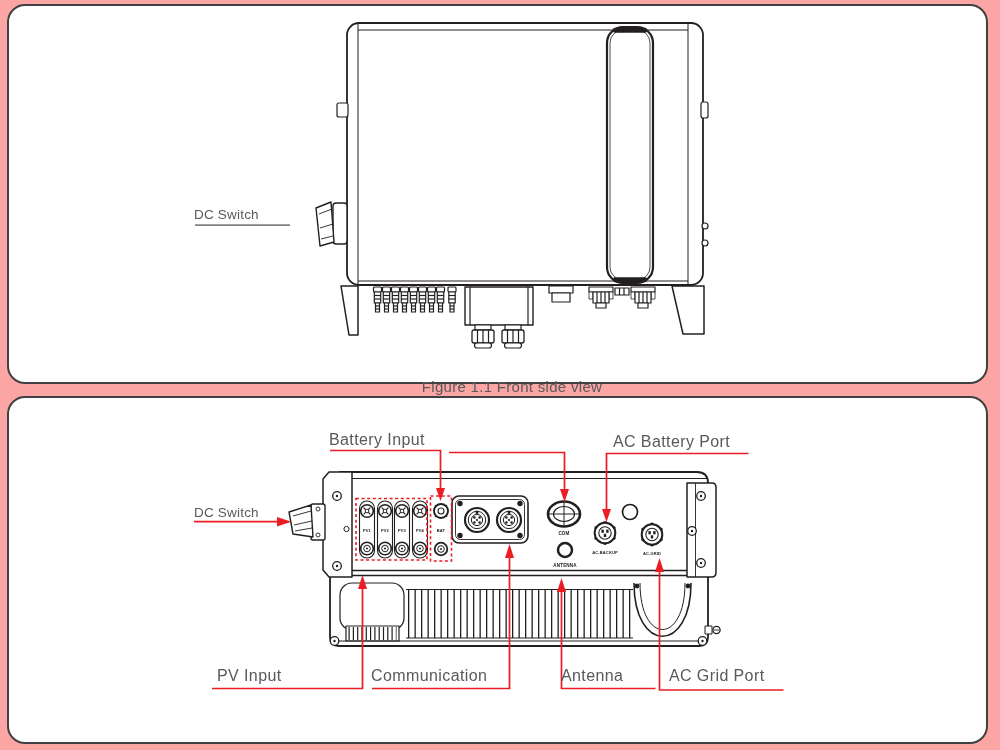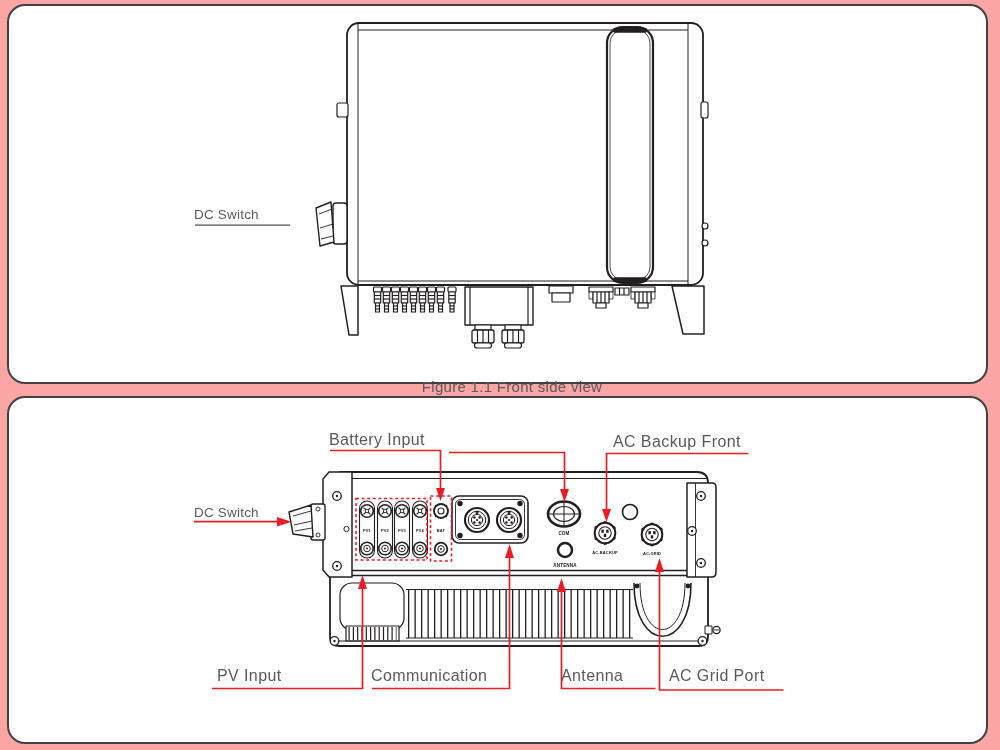--- a/index.html
+++ b/index.html
@@ -293,20 +293,20 @@
         <polygon points="557,592 566,592 561.5,578" fill="#EC1C24"></polygon>
         <polygon points="655,572 664,572 659.5,558" fill="#EC1C24"></polygon>
       </g>
     </g>
   </svg>
 
   <div class="lbl lbl-sm" style="left:194px;top:205px;">DC Switch</div>
   <div class="caption" style="left:312px;top:351px;margin-top:27px;">Figure 1.1 Front side view</div>
 
   <div class="lbl" style="left:329px;top:430px;">Battery Input</div>
-  <div class="lbl" style="left:613px;top:432px;">AC Backup Front</div>
+  <div class="lbl" style="left:613px;top:432px;">AC Battery Port</div>
   <div class="lbl lbl-sm" style="left:194px;top:503px;">DC Switch</div>
   <div class="lbl" style="left:217px;top:666px;text-align:right;">PV Input</div>
   <div class="lbl" style="left:371px;top:666px;">Communication</div>
   <div class="lbl" style="left:561px;top:666px;">Antenna</div>
   <div class="lbl" style="left:669px;top:666px;">AC Grid Port</div>
 
 </div>
 
 </body></html>

